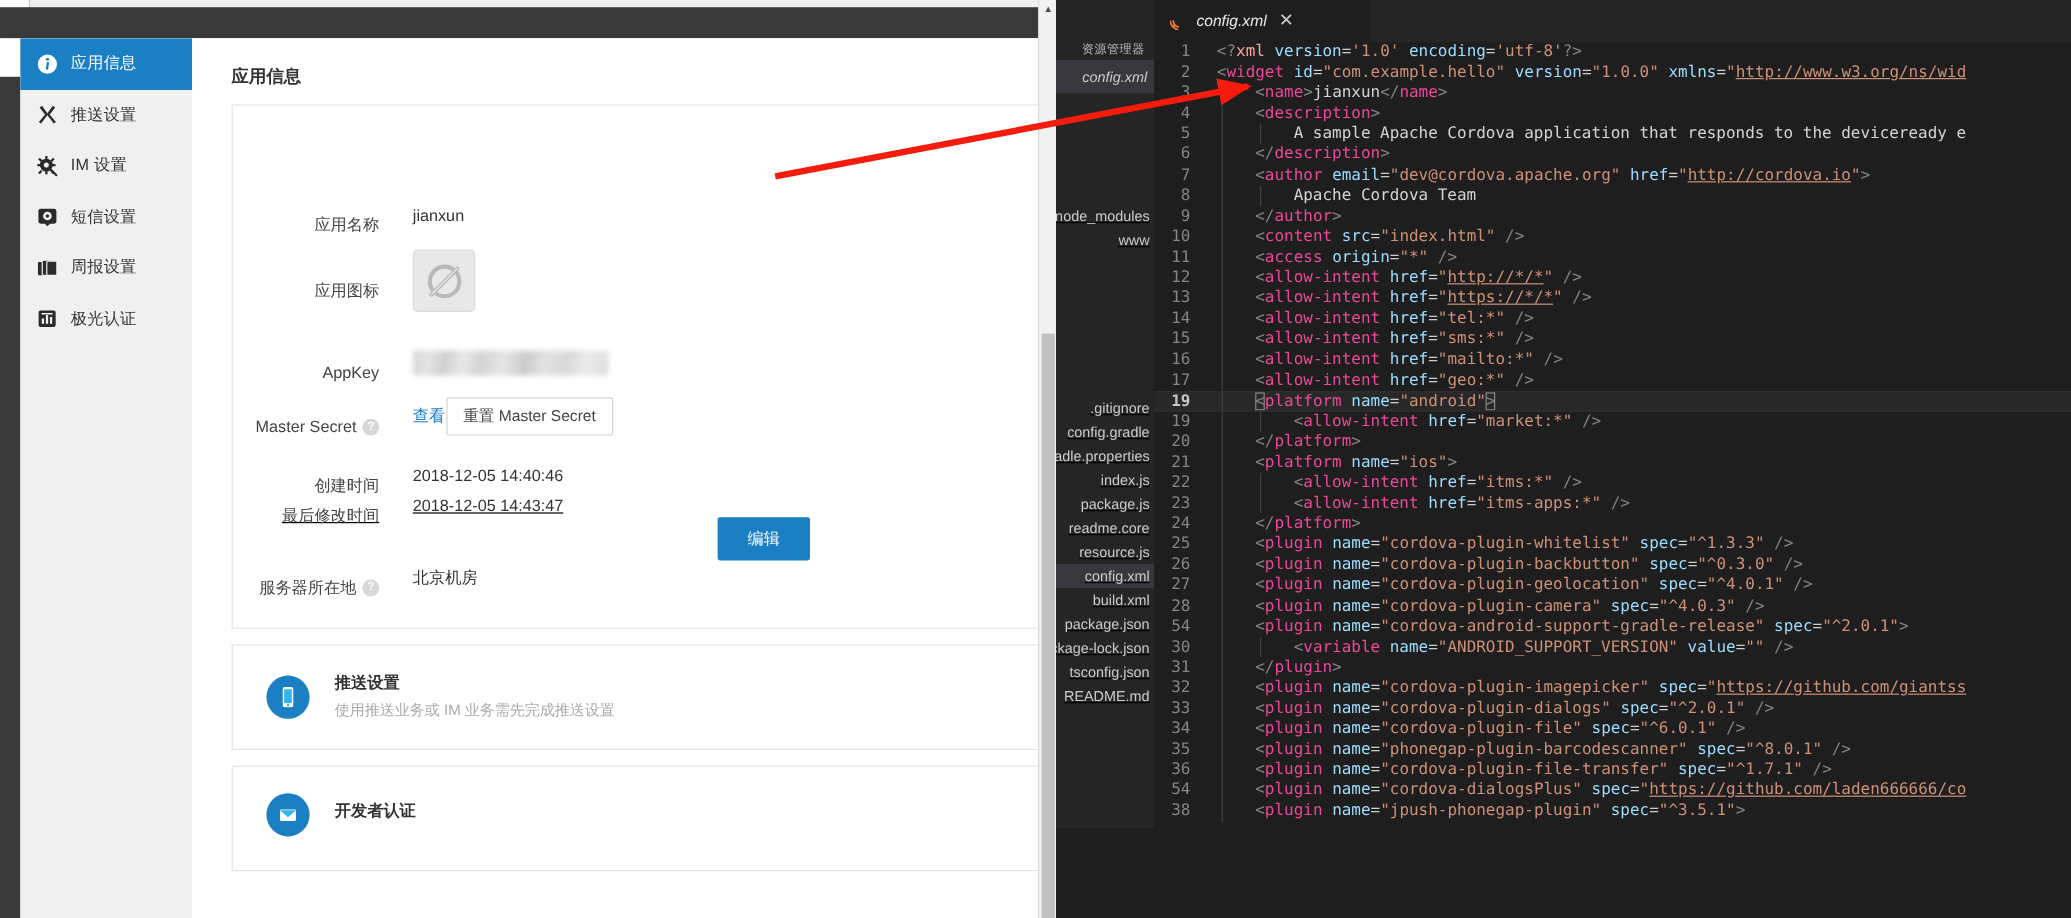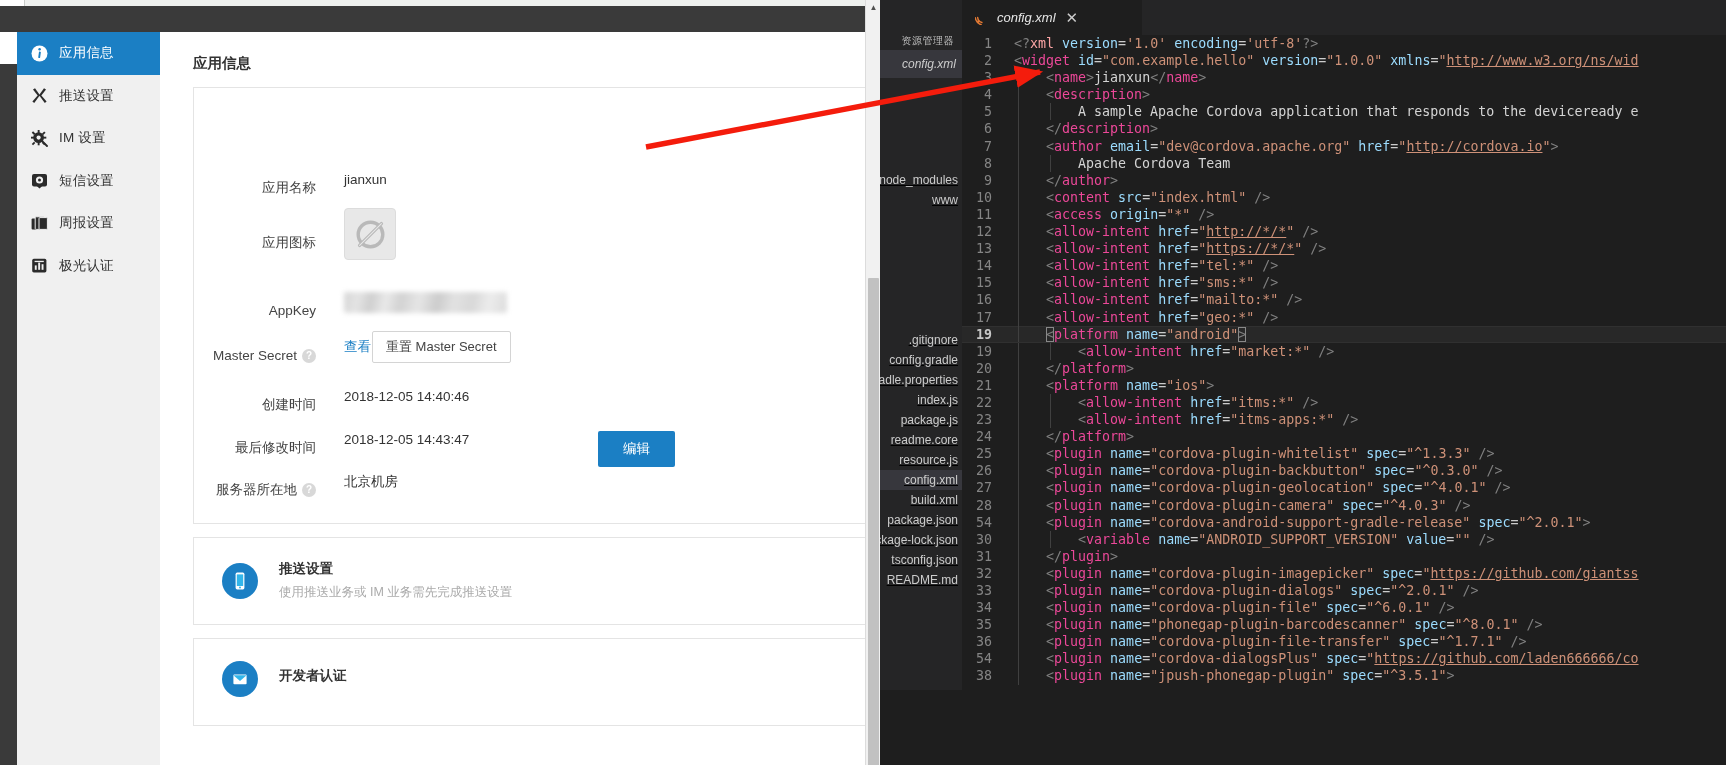--- a/index.html
+++ b/index.html
@@ -475,21 +475,21 @@
               <a class="link-blue">查看</a>
               <button class="btn-outline">重置 Master Secret</button>
             </div>
           </div>
 
           <div class="form-row" style="left:0; top:291px;">
             <div class="form-label">创建时间</div>
             <div class="form-value">2018-12-05 14:40:46</div>
           </div>
 
-          <div class="form-row" style="left:0; top:334px;">
+          <div class="form-row" style="left:0; top:316px;text-decoration:underline;">
             <div class="form-label">最后修改时间</div>
             <div class="form-value">2018-12-05 14:43:47</div>
           </div>
 
           <div class="form-row" style="left:0; top:376px;">
             <div class="form-label">
               <span>服务器所在地</span>
               <span class="help-badge">?</span>
             </div>
             <div class="form-value">北京机房</div>

